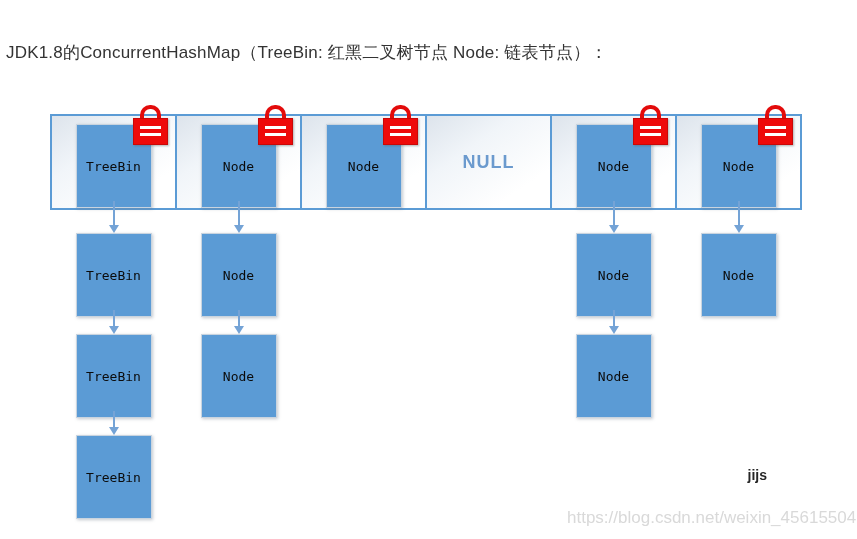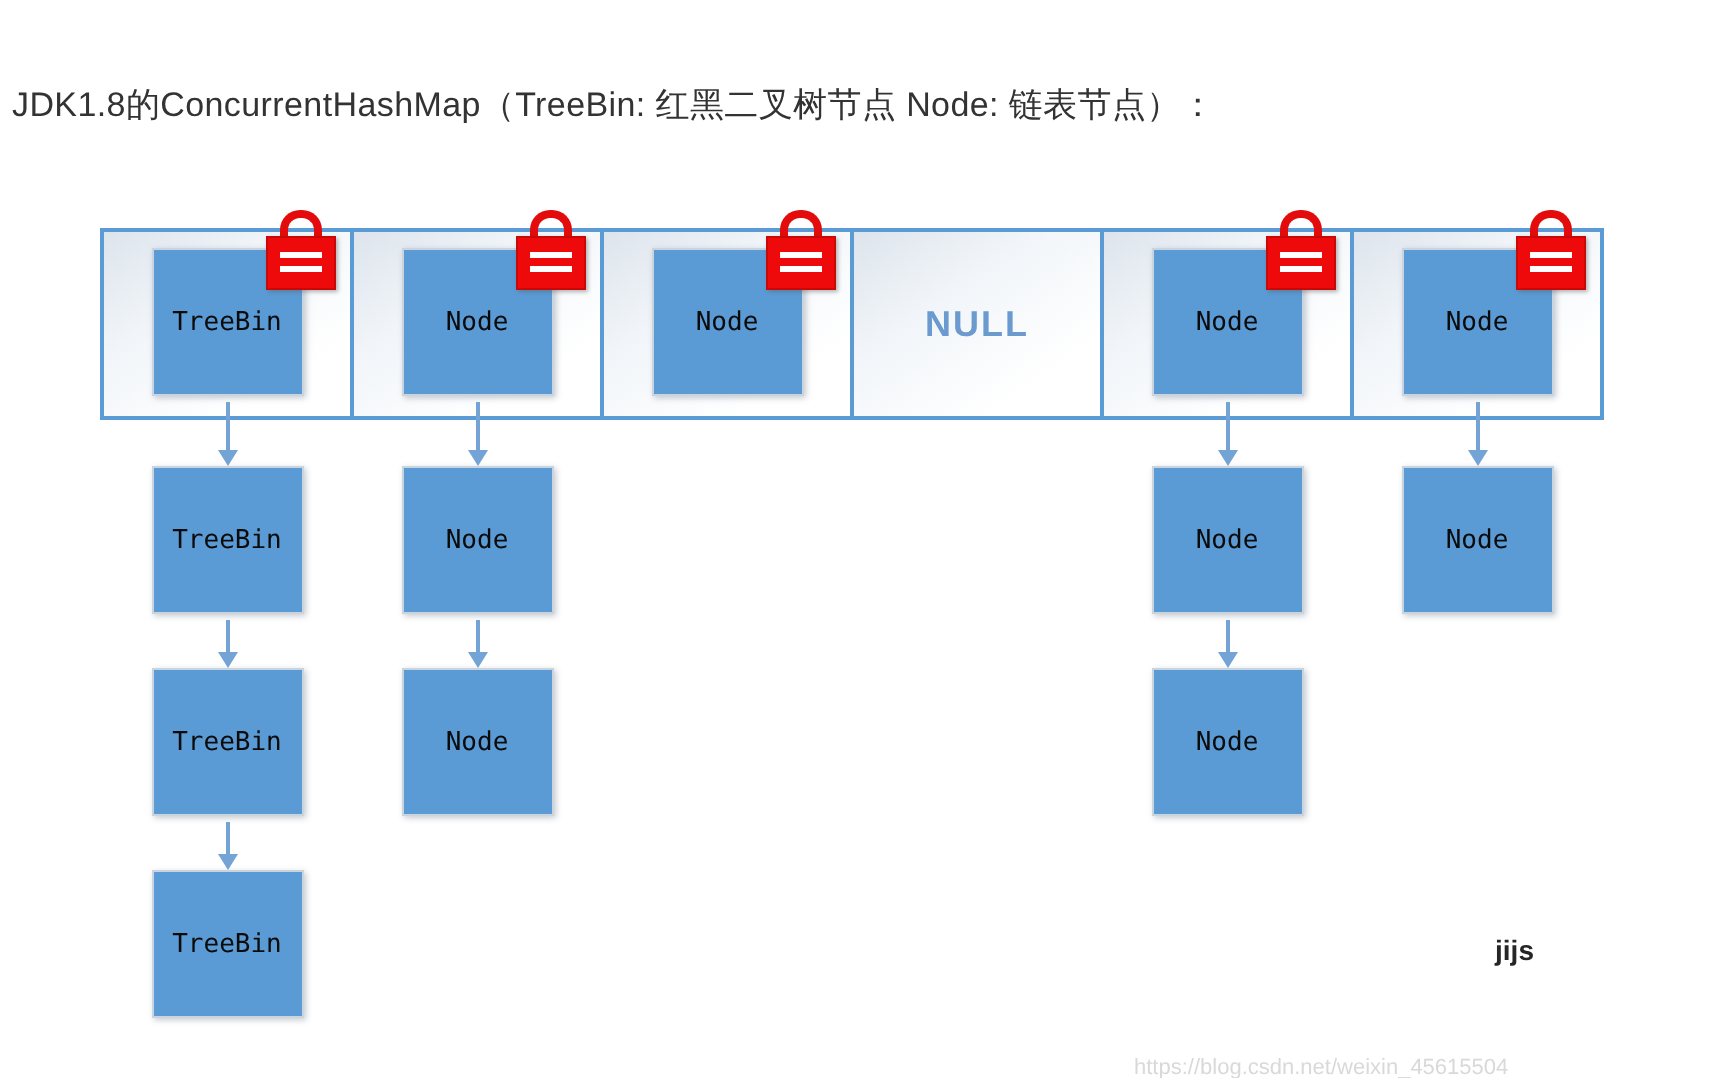--- a/index.html
+++ b/index.html
@@ -22,21 +22,21 @@
   }
   .bucket-cell{
     position:relative;flex:1 1 0;overflow:visible;
     background:linear-gradient(145deg,#dde4ec 0%,#f1f5f9 35%,#ffffff 78%);
     border-right:2px solid #5b9bd5;
   }
   .bucket-cell:last-child{border-right:none;}
 
   .node-box{
     position:absolute;box-sizing:border-box;
-    width:76px;height:74px;
+    width:76px;height:84px;
     background:#5b9bd5;border:1px solid #c9d4df;
     box-shadow:1px 1px 3px rgba(110,120,135,.4);
     display:flex;align-items:center;justify-content:center;
     font-family:"DejaVu Sans Mono","Liberation Mono",monospace;
     font-size:13px;color:#0b0b0b;
   }
   .bucket-cell .node-box{left:50%;margin-left:-38px;top:8px;}
 
   .null-cell{display:flex;align-items:center;justify-content:center;}
   .null-label{
@@ -67,21 +67,21 @@
     border-left:5px solid transparent;border-right:5px solid transparent;
     border-top:8px solid #74a3d6;
   }
 
   .author-note{
     position:absolute;left:703px;top:467px;width:64px;text-align:right;
     font-size:14px;font-weight:600;color:#262626;
   }
   .watermark{
     position:absolute;left:567px;top:508px;width:288px;
-    font-size:11px;color:#d9d9d9;white-space:nowrap;margin-top:20px;
+    font-size:17px;color:#d9d9d9;white-space:nowrap;
   }
 </style>
 </head>
 <body>
 
 <div class="stage">
 
   <div class="page-title">JDK1.8的ConcurrentHashMap（TreeBin: 红黑二叉树节点 Node: 链表节点）：</div>
 
   <div class="bucket-row" id="bucket-row">

